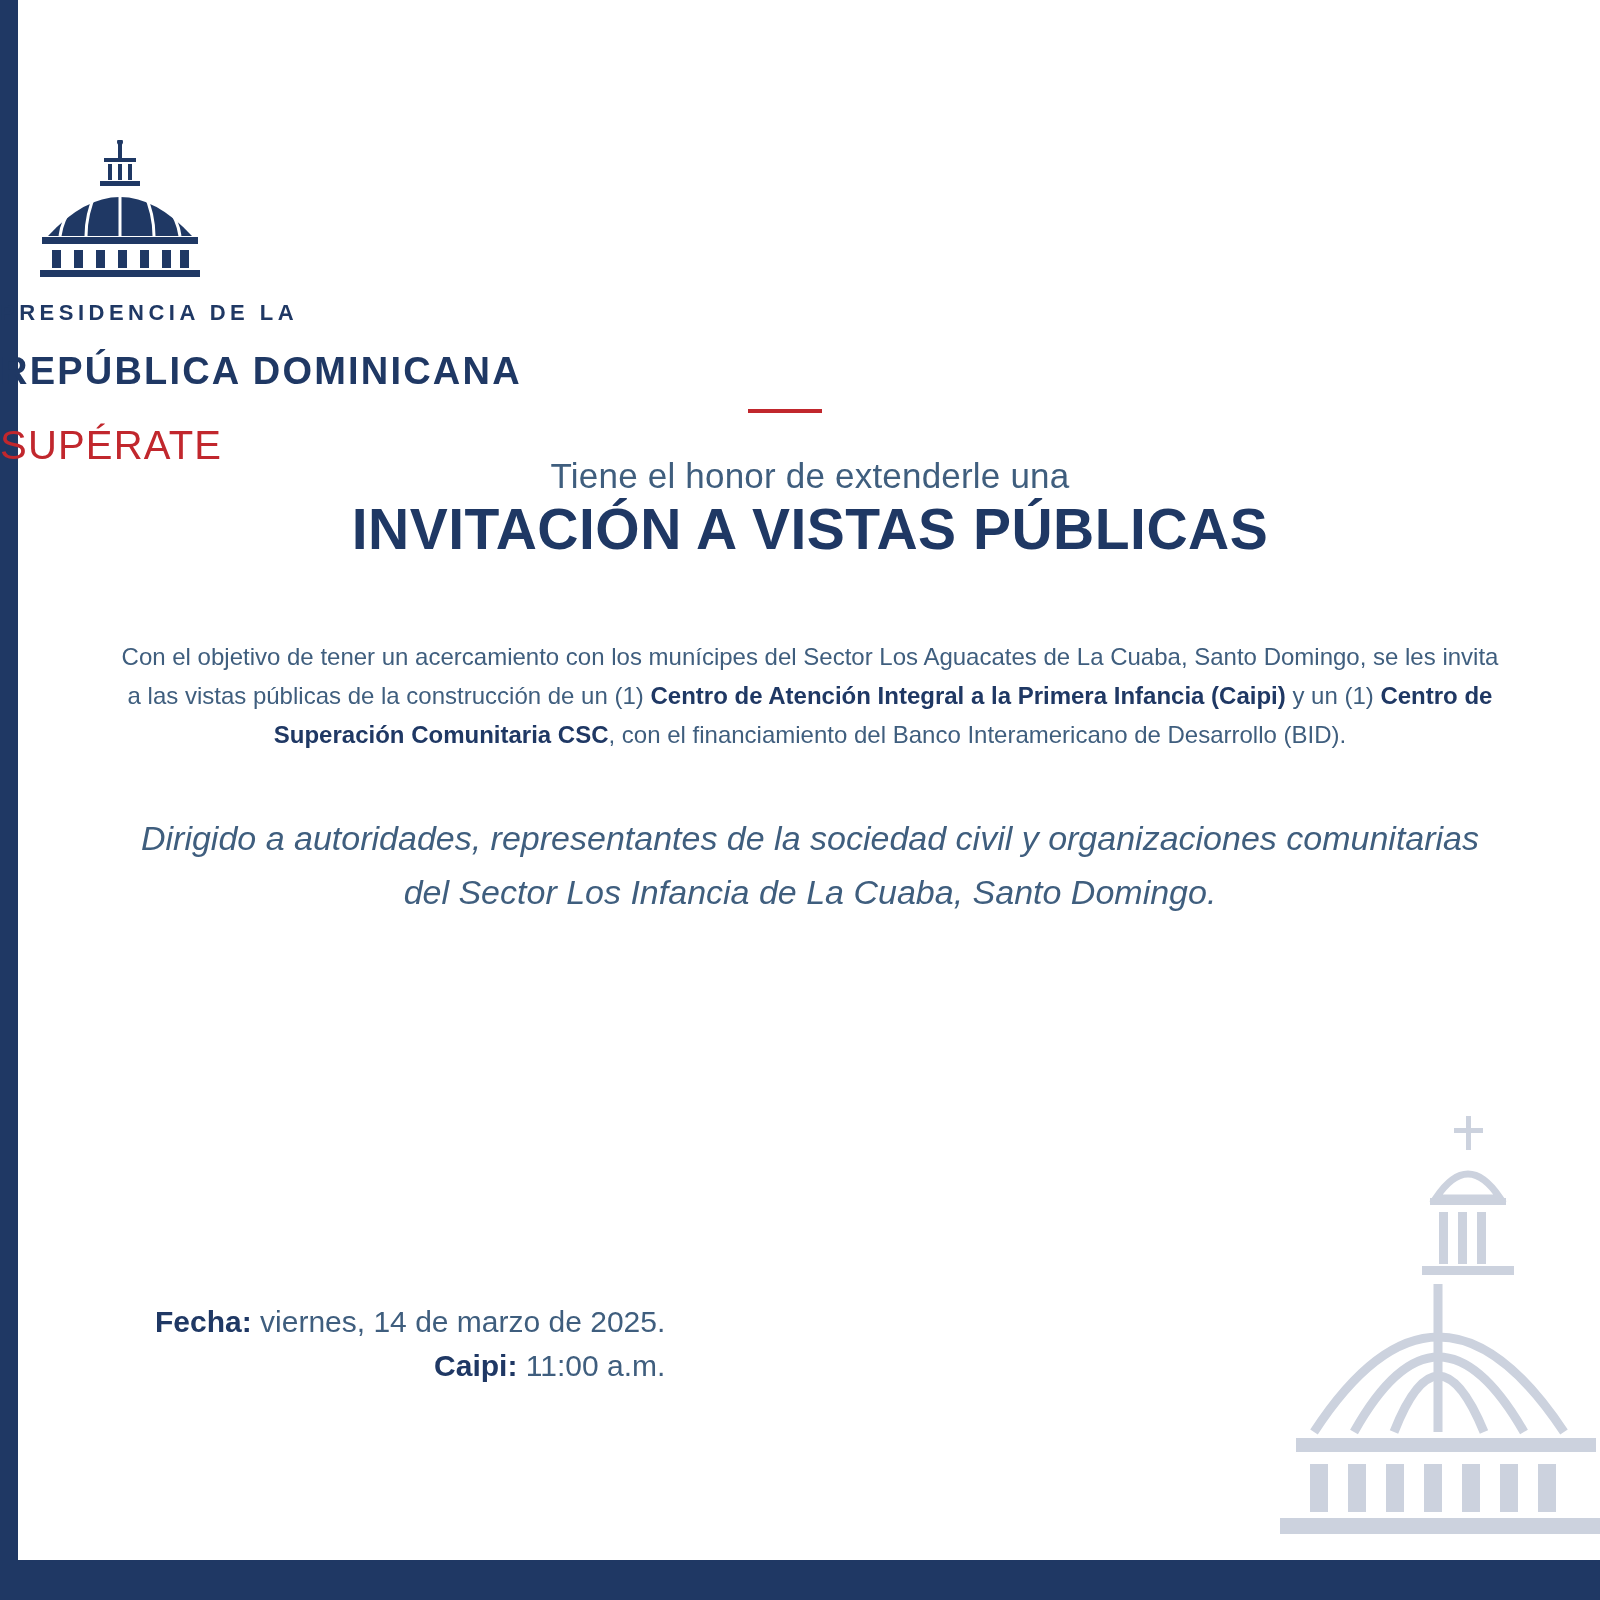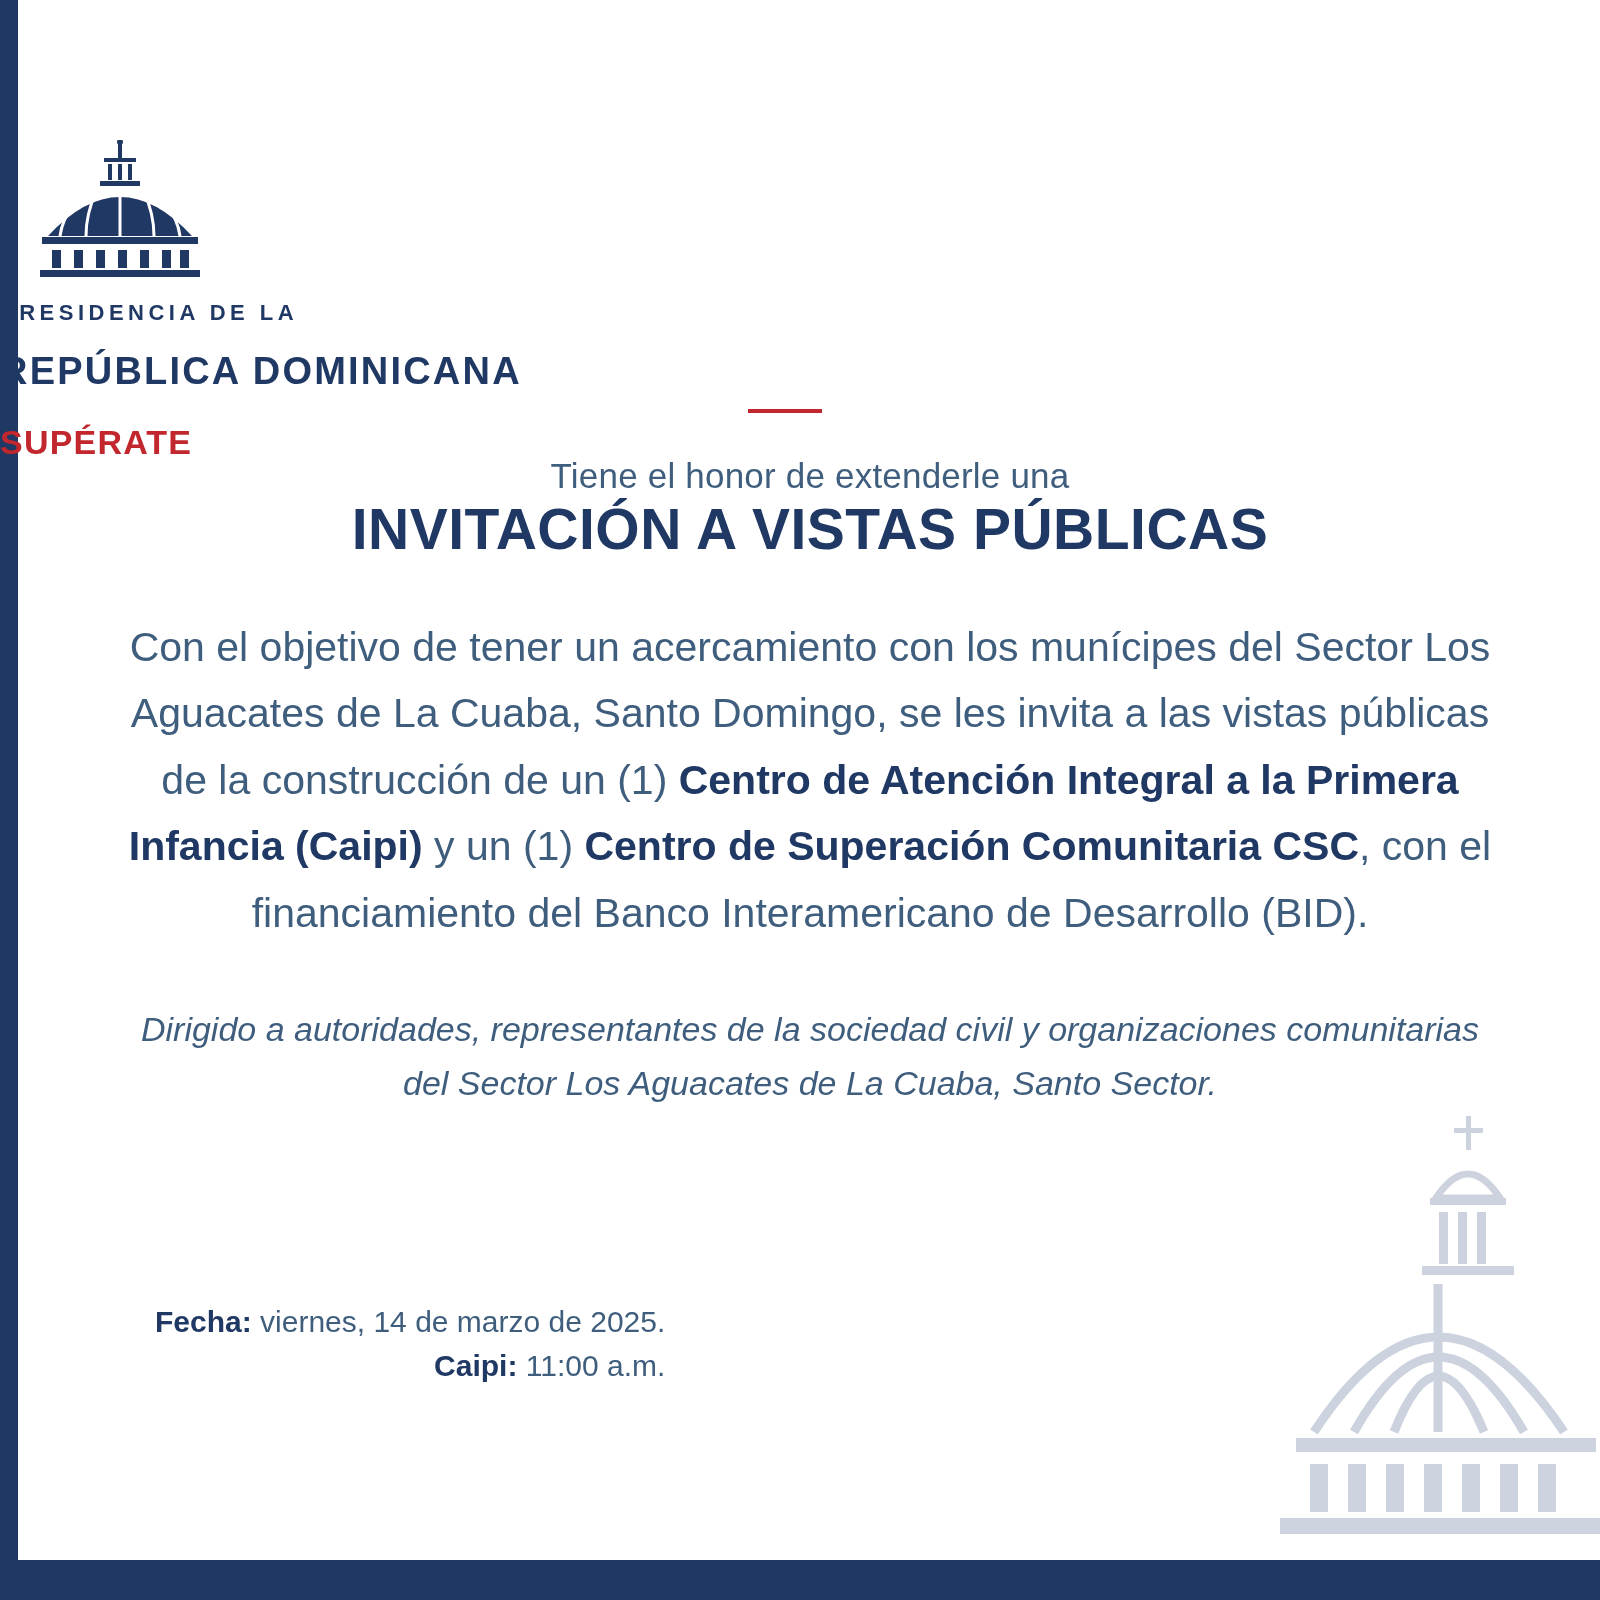--- a/index.html
+++ b/index.html
@@ -79,24 +79,24 @@
     color: #1f3864;
     font-weight: 700;
   }
   .logo-rule {
     width: 74px;
     height: 4px;
     background: #c1272d;
     margin: 16px auto 10px auto;
   }
   .logo-brand {
-    font-size: 34px;
+    font-size: 40px;
     letter-spacing: 1.2px;
     color: #c1272d;
-    font-weight: 700;
+    font-weight: 400;
   }
 
   
   .content {
     position: absolute;
     top: 456px;
     left: 120px;
     width: 1380px;
     text-align: center;
   }
@@ -106,22 +106,22 @@
     font-weight: 400;
     letter-spacing: 0.2px;
   }
   .headline {
     font-size: 57px;
     font-weight: 700;
     color: #1f3864;
     letter-spacing: 0.5px;
   }
   .paragraph {
-    margin-top: 52px;
-    font-size: 41px;
+    margin-top: 76px;
+    font-size: 24px;
     line-height: 1.62;
     color: #3f5e7e;
     font-weight: 400;
   }
   .paragraph b {
     color: #1f3864;
     font-weight: 700;
   }
   .audience {
     margin-top: 56px;
@@ -229,21 +229,21 @@
     <div class="logo-rule"></div>
     <div class="logo-brand">SUPÉRATE</div>
   </div>
 
   <div class="content">
     <div class="kicker">Tiene el honor de extenderle una</div>
     <div class="headline">INVITACIÓN A VISTAS PÚBLICAS</div>
 
     <div class="paragraph"><span>Con el objetivo de tener un acercamiento con los munícipes del Sector Los Aguacates de La Cuaba, Santo Domingo, se les invita a las vistas públicas de la construcción de un (1) </span><b>Centro de Atención Integral a la Primera Infancia (Caipi)</b><span> y un (1) </span><b>Centro de Superación Comunitaria CSC</b><span>, con el financiamiento del Banco Interamericano de Desarrollo (BID).</span></div>
 
-    <div class="audience">Dirigido a autoridades, representantes de la sociedad civil y organizaciones comunitarias del Sector Los Aguacates de La Cuaba, Santo Sector.</div>
+    <div class="audience">Dirigido a autoridades, representantes de la sociedad civil y organizaciones comunitarias del Sector Los Infancia de La Cuaba, Santo Domingo.</div>
   </div>
 
   <div class="details">
     <div class="row">
       <span class="lbl">Fecha:</span>
       <span>viernes, 14 de marzo de 2025.</span>
     </div>
     <div class="row">
       <span class="lbl">Caipi:</span>
       <span>11:00 a.m.</span>

